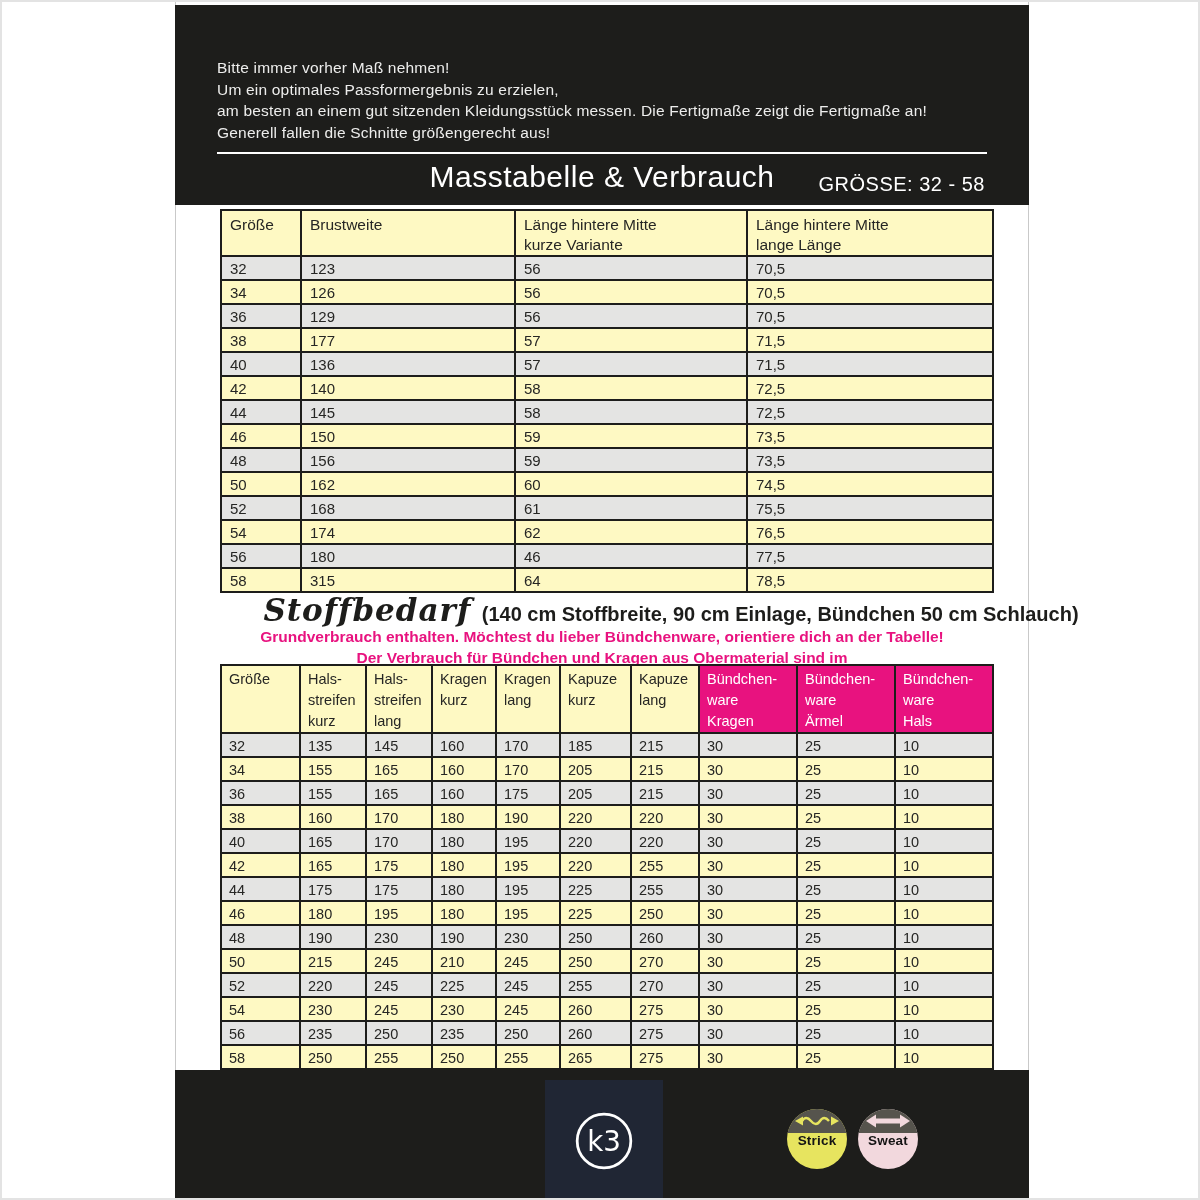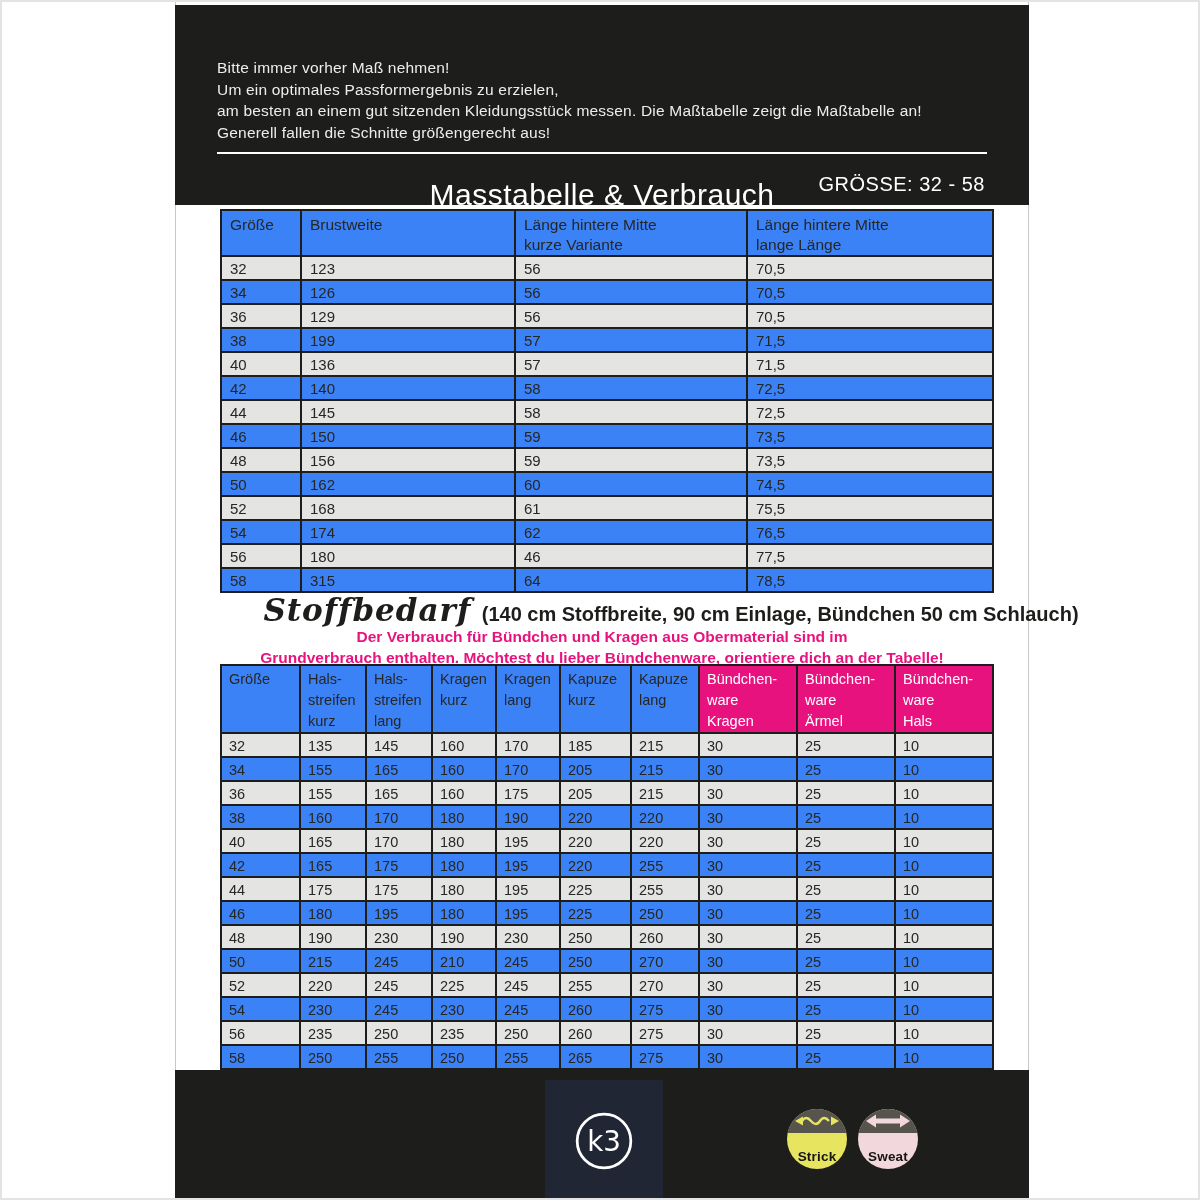--- a/index.html
+++ b/index.html
@@ -19,31 +19,31 @@
     background:#1d1d1b;
   }
   .intro {
     position:absolute; left:42px; top:52px; right:40px;
     color:#ededec; font-size:15.5px; line-height:21.5px; letter-spacing:.2px;
   }
   .divider {
     position:absolute; left:42px; right:42px; top:147px; height:2px; background:#ffffff;
   }
   .main-title {
-    position:absolute; top:173px; left:0; width:100%; text-align:center;
+    position:absolute; top:155px; left:0; width:100%; text-align:center;
     color:#ffffff; font-size:30px; letter-spacing:.5px; font-weight:400;
   }
   .size-range {
     position:absolute; top:168px; right:44px;
     color:#ffffff; font-size:20px; letter-spacing:.5px;
   }
   
   table.data {
     position:absolute; left:218px; border-collapse:collapse; table-layout:fixed;
-    width:772px; background:#3b82f6;border-radius:8px;
+    width:772px; background:#fef9c3;border-radius:8px;
   }
   table.data th, table.data td {
     border:2px solid #1d1d1b; text-align:left; vertical-align:top;
     font-weight:400; color:#262624; overflow:hidden; white-space:nowrap;
   }
   #masse-table { top:207px; }
   #masse-table th { height:46px; padding:4px 0 0 8px; font-size:15.5px; line-height:20px; }
   #masse-table td { height:24px; padding:1px 0 0 8px; font-size:15px; vertical-align:middle; }
   #verbrauch-table { top:662px; }
   #verbrauch-table th { height:68px; padding:3px 0 0 7px; font-size:14.5px; line-height:21px; }
@@ -76,34 +76,34 @@
   .badge {
     position:absolute; top:39px; width:60px; height:60px; border-radius:50%;
     overflow:hidden; text-align:center;
   }
   .badge.strick { left:612px; background:#e7e45f; }
   .badge.sweat  { left:683px; background:#f2d8dd; }
   .badge .hat {
     height:24px; background:#56544d; display:flex; align-items:center; justify-content:center;
   }
   .badge .label {
-    font-size:13.5px; font-weight:700; color:#141414; margin-top:16px; letter-spacing:.2px;
+    font-size:13.5px; font-weight:700; color:#141414; margin-top:0; letter-spacing:.2px;
   }
 </style>
 </head>
 <body>
 
 <div class="page">
   <div class="sheet-frame"></div>
 
   <div class="band-top">
     <div class="intro">
       <div>Bitte immer vorher Maß nehmen!</div>
       <div>Um ein optimales Passformergebnis zu erzielen,</div>
-      <div>am besten an einem gut sitzenden Kleidungsstück messen. Die Maßtabelle zeigt die Maßtabelle an!</div>
+      <div>am besten an einem gut sitzenden Kleidungsstück messen. Die Fertigmaße zeigt die Fertigmaße an!</div>
       <div>Generell fallen die Schnitte größengerecht aus!</div>
     </div>
     <div class="divider"></div>
     <div class="main-title">Masstabelle &amp; Verbrauch</div>
     <div class="size-range">GRÖSSE: 32 - 58</div>
   </div>
 
   <table class="data" id="masse-table">
     <colgroup>
       <col style="width:80px">
@@ -143,21 +143,21 @@
           <td>70,5</td>
         </tr>
         <tr class="alt">
           <td>36</td>
           <td>129</td>
           <td>56</td>
           <td>70,5</td>
         </tr>
         <tr>
           <td>38</td>
-          <td>199</td>
+          <td>177</td>
           <td>57</td>
           <td>71,5</td>
         </tr>
         <tr class="alt">
           <td>40</td>
           <td>136</td>
           <td>57</td>
           <td>71,5</td>
         </tr>
         <tr>
@@ -215,22 +215,22 @@
           <td>78,5</td>
         </tr>
       </tbody>
   </table>
 
   <div class="stoff-heading">
     <span class="stoff-script">Stoffbedarf</span>
     <span class="stoff-rest">(140 cm Stoffbreite, 90 cm Einlage, Bündchen 50 cm Schlauch)</span>
   </div>
   <div class="stoff-note">
+    <div>Grundverbrauch enthalten. Möchtest du lieber Bündchenware, orientiere dich an der Tabelle!</div>
     <div>Der Verbrauch für Bündchen und Kragen aus Obermaterial sind im</div>
-    <div>Grundverbrauch enthalten. Möchtest du lieber Bündchenware, orientiere dich an der Tabelle!</div>
   </div>
 
   <table class="data" id="verbrauch-table">
     <colgroup>
       <col style="width:79px">
         <col style="width:66px">
         <col style="width:66px">
         <col style="width:64px">
         <col style="width:64px">
       <col style="width:71px">

